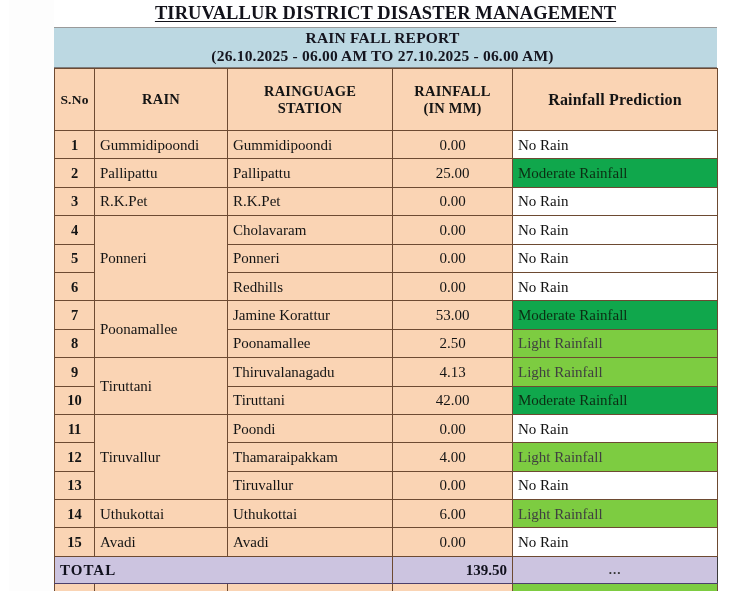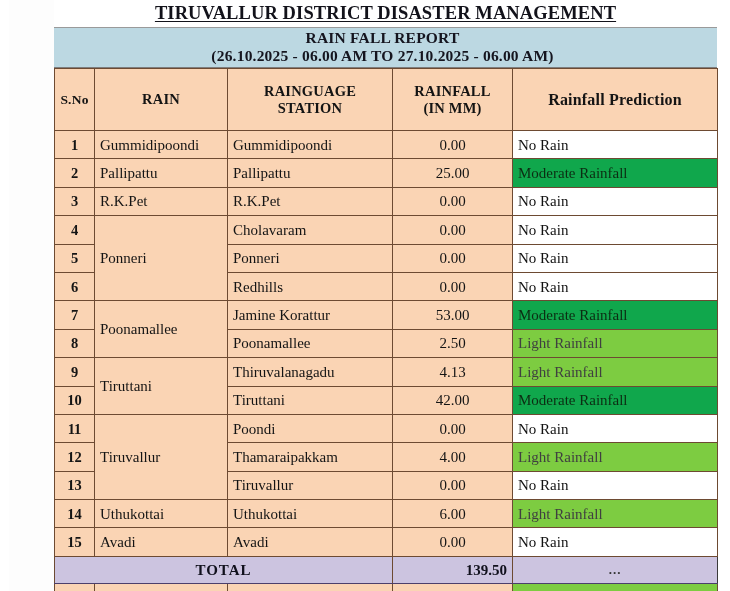--- a/index.html
+++ b/index.html
@@ -151,21 +151,20 @@
   tr.total td {
     background: #ccc4e0;
     height: 27px;
     font-weight: bold;
     font-size: 15px;
     border-top: 1px solid #4b3f6b;
     border-bottom: 1px solid #4b3f6b;
     color: #10101c;
   }
   tr.total td.total-label {
-    text-align: center;
     letter-spacing: 1px;
   }
   tr.total td.total-rain { text-align: right; }
   tr.total td.total-pred {
     text-align: center;
     background: #ccc4e0;
     color: #333;
     border-left: 1px solid #3a3a3a;
     border-right: 1px solid #3a3a3a;
     letter-spacing: 1px;

